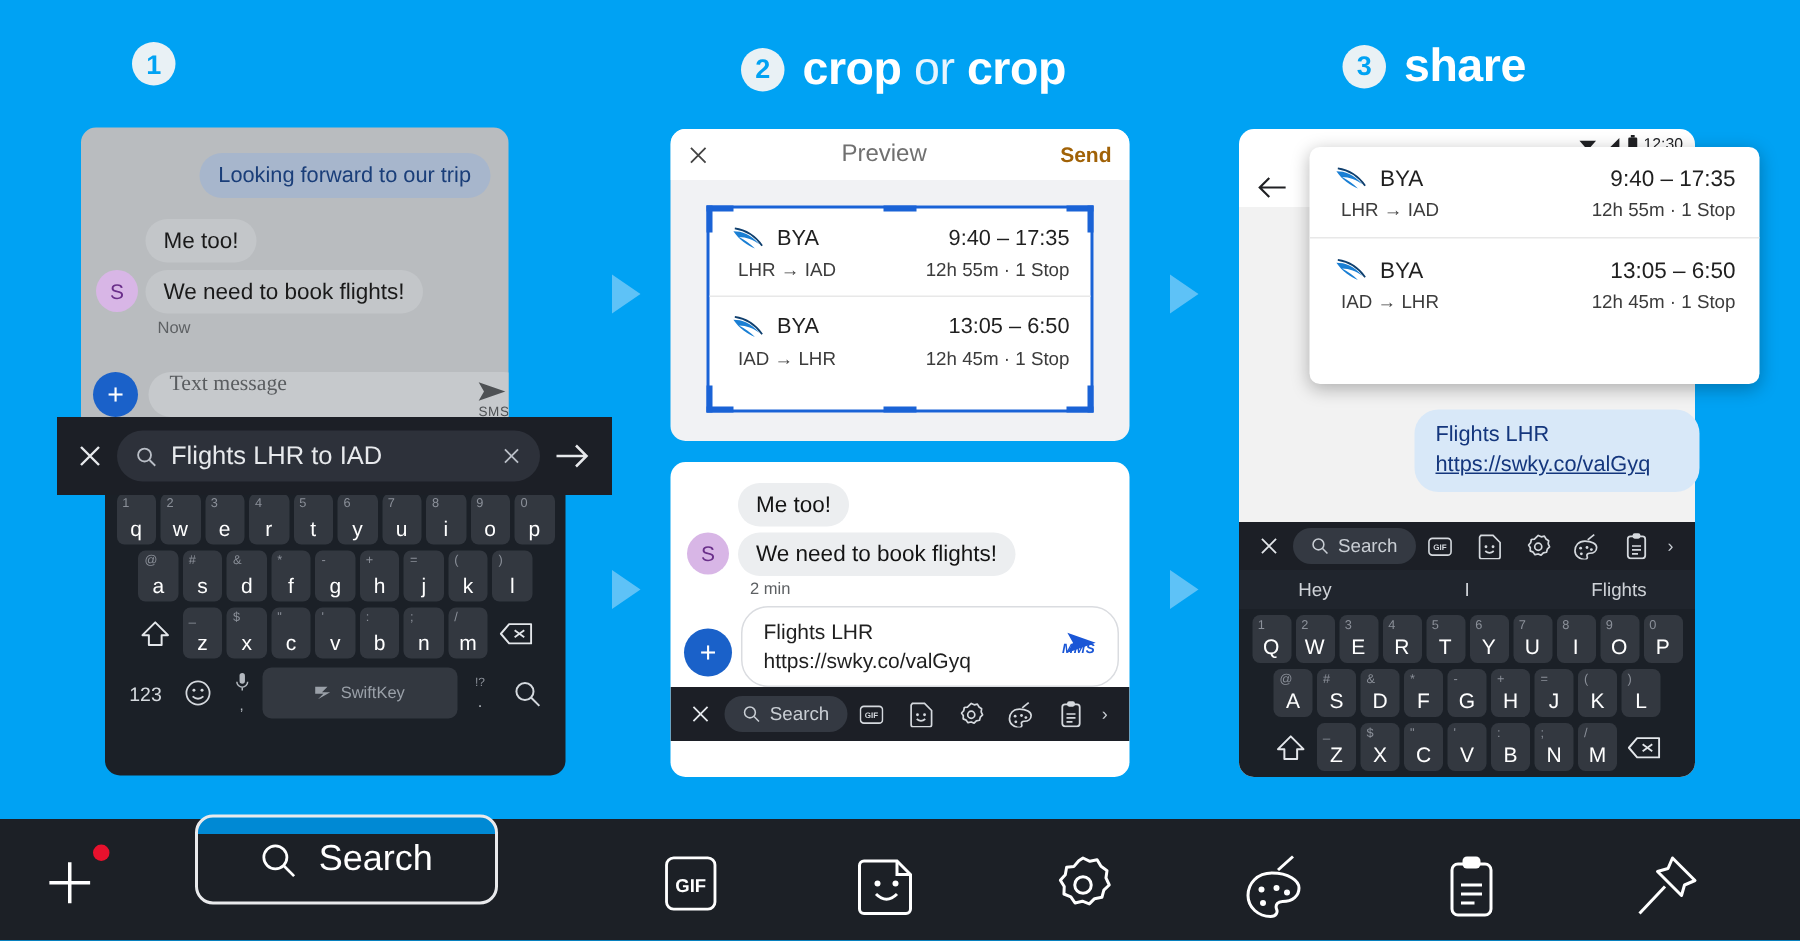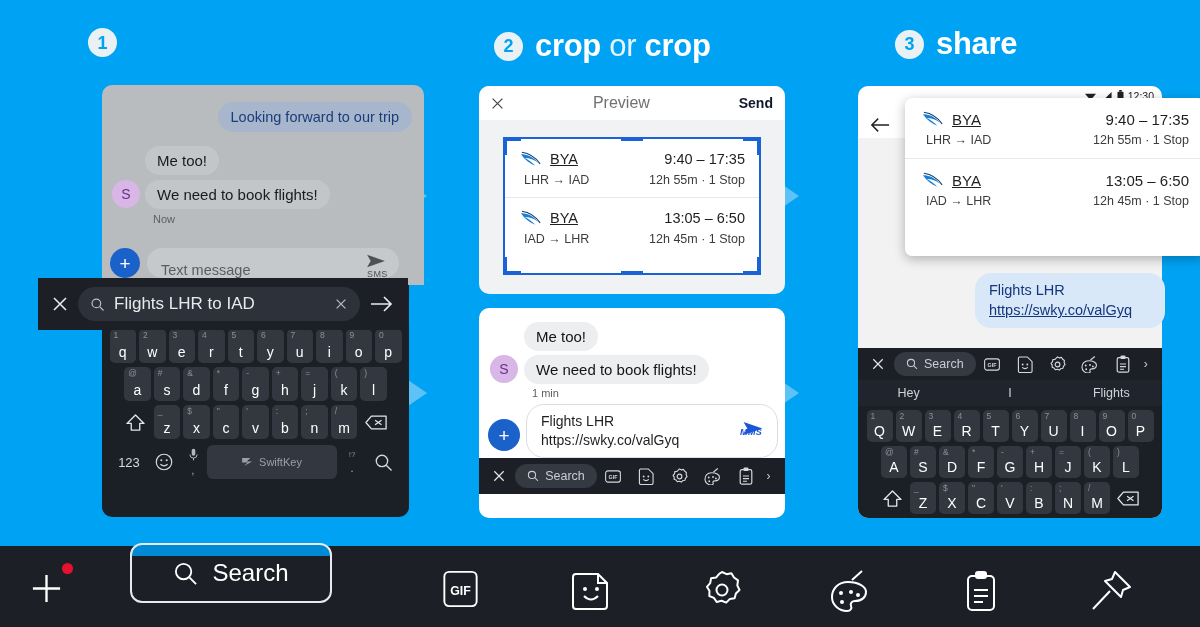--- a/index.html
+++ b/index.html
@@ -18,25 +18,25 @@
     width: 29px; height: 29px; border-radius: 50%;
     background: #e9f1f5; color: #00A2F3;
     font-size: 18px; font-weight: bold;
     display: flex; align-items: center; justify-content: center;
     line-height: 1;
   }
   .hdr-text { color: #fff; font-size: 31px; font-weight: bold; letter-spacing: -0.3px; white-space: nowrap;}
   .hdr-text .light { font-weight: normal; color: #e6f4fd; }
 
   
-  .panel { position: absolute; margin-left: 32px; }
+  .panel { position: absolute; }
 
   
   #p1-chat {
-    left: 70px; top: 85px; width: 322px; height: 200px;
+    left: 54px; top: 85px; width: 285px; height: 200px;
     background: #b9bcbf; border-radius: 10px 10px 0 0; overflow: hidden;
   }
   #p1-kb {
     left: 70px; top: 285px; width: 307px; height: 232px;
     background: #1b2027; border-radius: 0 0 10px 10px; overflow: hidden;
   }
   .bubble-out {
     background: #a7b6cc; color: #1a3e79; border-radius: 16px;
     padding: 7px 13px; font-size: 14.5px; position: absolute;
   }
@@ -50,22 +50,22 @@
     display: flex; align-items: center; justify-content: center;
   }
   .ts { position: absolute; font-size: 11px; color: #5d6063; }
   .plus-btn {
     position: absolute; width: 30px; height: 30px; border-radius: 50%;
     background: #1a61c9; color: #fff; font-size: 19px;
     display: flex; align-items: center; justify-content: center; line-height: 1;
   }
   .txtfield {
     position: absolute; background: #c6c9cc; border-radius: 18px;
-    display: flex; align-items: flex-end; padding: 0 14px;
-    color: #5a5d60; font-size: 14.5px;
+    display: flex; align-items: flex-start; padding: 0 14px;
+    color: #5a5d60; font-size: 14.5px; font-family: Liberation Serif, serif;
   }
   .sms-lbl { position: absolute; font-size: 9px; color: #4e5154; letter-spacing: .4px;}
 
   
   #p1-searchbar {
     position: absolute; left: 38px; top: 278px; width: 370px; height: 52px;
     background: #1c1f26; display: flex; align-items: center; padding: 0 14px; gap: 10px;
     z-index: 9;
   }
   #p1-searchbar .pill {
@@ -93,29 +93,29 @@
   
   #p2-preview {
     left: 447px; top: 86px; width: 306px; height: 208px;
     background: #f1f2f4; border-radius: 10px; overflow: hidden;
   }
   .prev-top {
     height: 34px; background: #fff; display: flex; align-items: center;
     padding: 0 12px; justify-content: space-between;
   }
   .prev-title { color: #707070; font-size: 16px; }
-  .prev-send { color: #0f172a; font-size: 14px; font-weight: bold; }
+  .prev-send { color: #a16207; font-size: 14px; font-weight: bold; }
   .cropbox {
     position: absolute; left: 24px; top: 51px; width: 258px; height: 138px;
     background: #fff; border: 2px solid #1a63d6;
   }
   .handle { position: absolute; background: #1a63d6; }
   .flightrow { padding: 10px 0 8px 0; }
   .fl-line { display: flex; align-items: center; }
-  .fl-code { font-size: 14.5px; color: #1f1f1f; text-decoration: underline; }
+  .fl-code { font-size: 14.5px; color: #1f1f1f; }
   .fl-time { font-size: 14.5px; color: #1f1f1f; }
   .fl-route { font-size: 12.5px; color: #3c3c3c; }
   .fl-dur { font-size: 12.5px; color: #3c3c3c; }
 
   #p2-msg {
     left: 447px; top: 308px; width: 306px; height: 210px;
     background: #fff; border-radius: 10px; overflow: hidden;
   }
   .bubble-in-w { background:#eceef0; color:#141414; border-radius:16px; padding:6px 12px; font-size:15px; position:absolute;}
   .urlbox {
@@ -451,21 +451,21 @@
             </div>
           </div>
         </div>
     </div>
   </div>
 
   <div class="panel" id="p2-msg">
     <div class="bubble-in-w" style="left:45px; top:14px;">Me too!</div>
     <div class="avatar" style="left:11px; top:47px;">S</div>
     <div class="bubble-in-w" style="left:45px; top:47px;">We need to book flights!</div>
-    <div class="ts" style="left:53px; top:79px;">1 min</div>
+    <div class="ts" style="left:53px; top:79px;">2 min</div>
     <div class="plus-btn" style="left:9px; top:111px; width:32px; height:32px;">+</div>
     <div class="urlbox" style="left:47px; top:96px; width:252px;">
       <div>Flights LHR</div>
       <div>https://swky.co/valGyq</div>
     </div>
     <svg style="position:absolute; left:262px; top:112px;" width="24" height="17" viewBox="0 0 24 18">
       <path d="M2 2 L22 9 L2 16 L6 9 Z" fill="#1a56d6"></path>
     </svg>
     <div class="mms-lbl" style="left:261px; top:119px;font-style:italic;">MMS</div>
 

